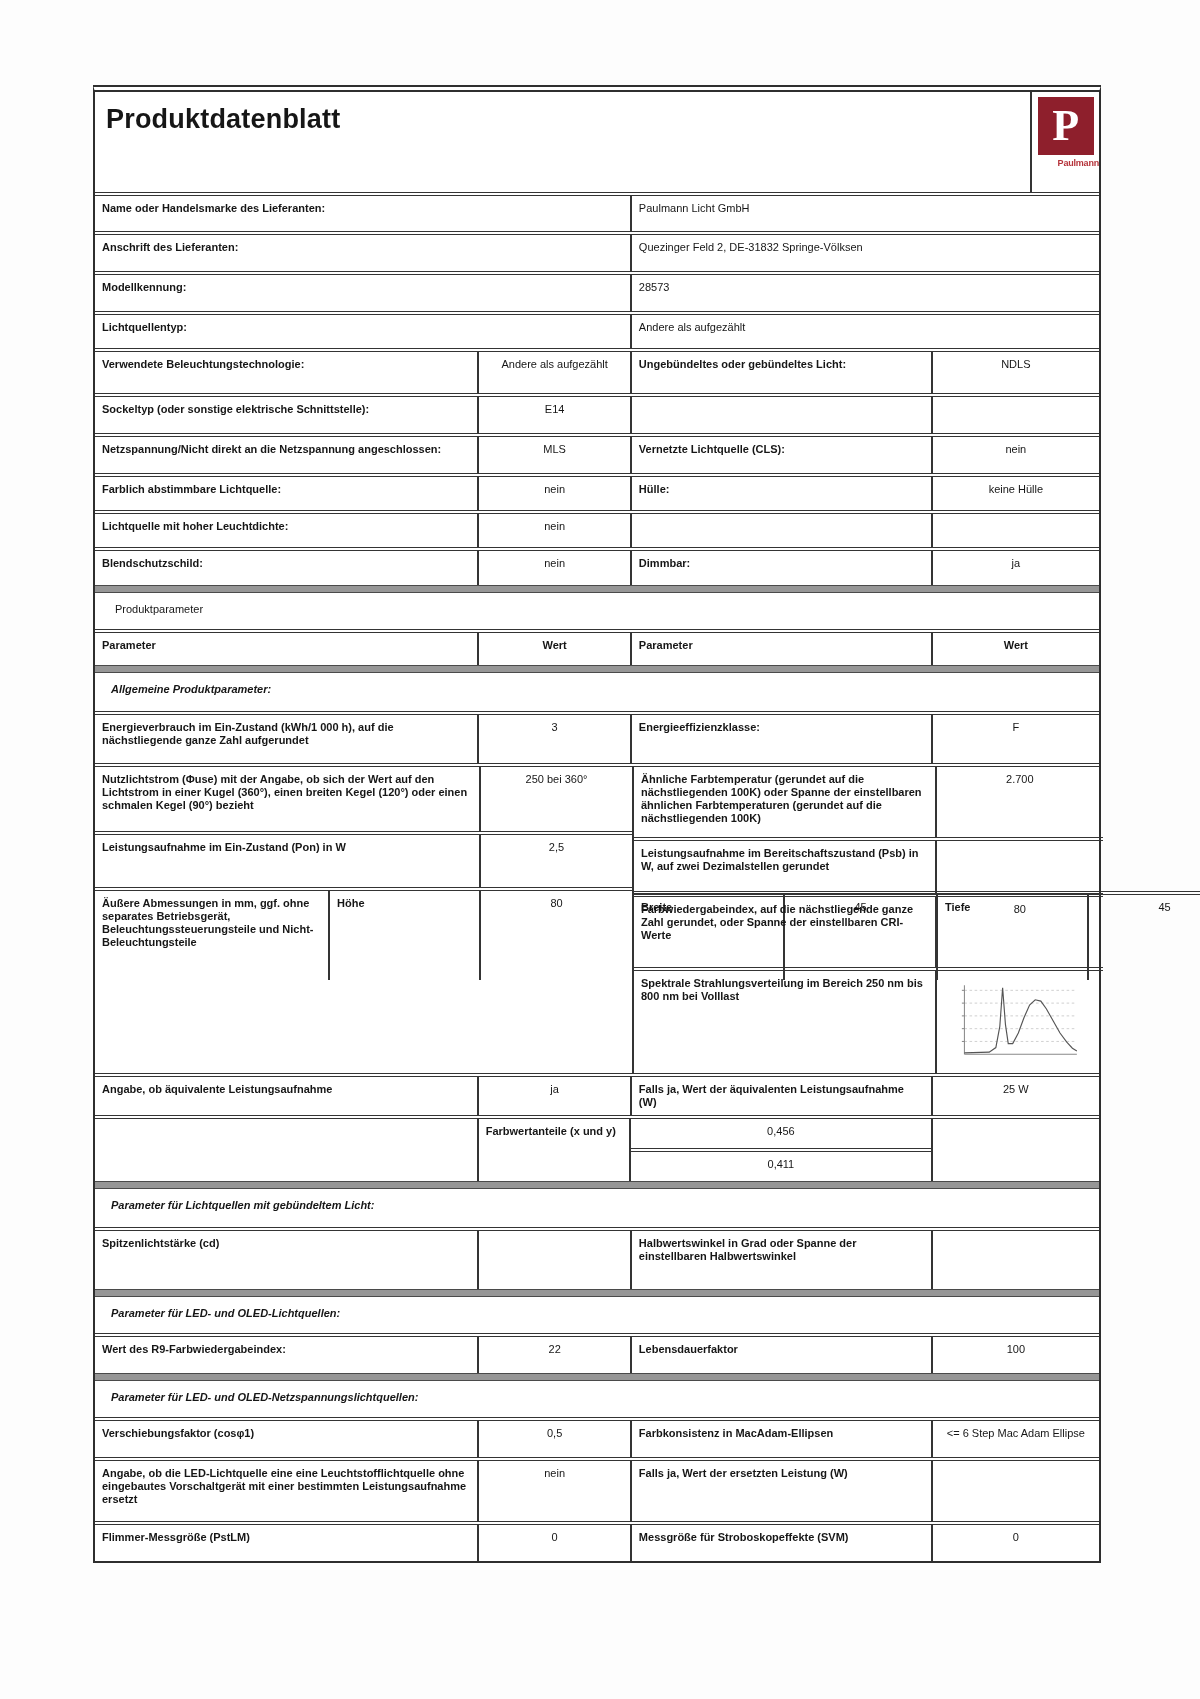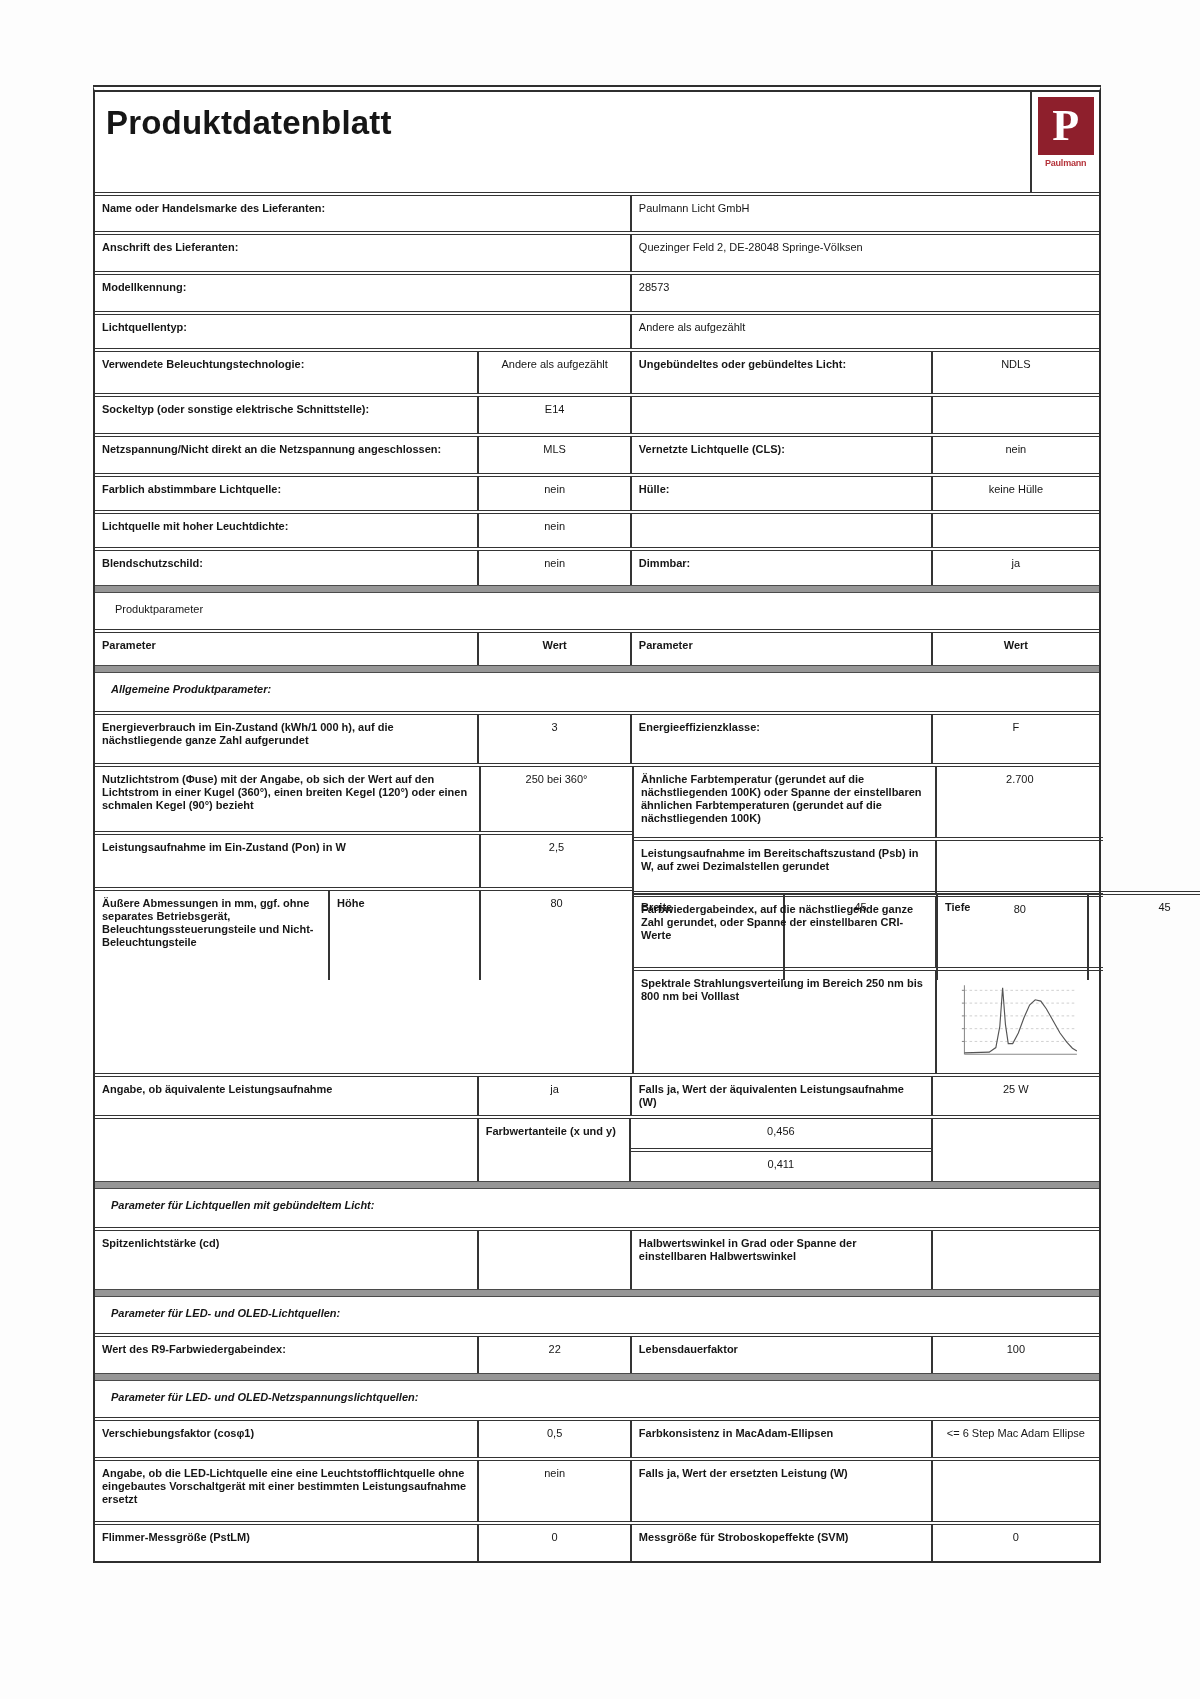--- a/index.html
+++ b/index.html
@@ -18,25 +18,25 @@
   .cL{width:537px;}
   .cV{width:471px;border-left:2px solid #343434;}
   .graybar{height:6px;background:#969696;border-top:1px solid #4a4a4a;border-bottom:1px solid #4a4a4a;}
   .sectionrow{border-top:none;}
   .section-title{font-style:italic;font-weight:bold;font-size:11px;padding:10px 16px;}
   .plain-title{font-size:11px;padding:10px 20px;}
   .colhead-val{text-align:center;font-weight:bold;}
   
   .headband{display:flex;height:100px;}
   .titlecell{width:939px;box-sizing:border-box;padding:12px 0 0 11px;}
-  .pagetitle{font-size:33px;font-weight:bold;letter-spacing:0.2px;}
+  .pagetitle{font-size:27px;font-weight:bold;letter-spacing:0.2px;}
   .logocell{width:69px;box-sizing:border-box;border-left:2px solid #343434;padding-top:5px;text-align:center;}
   .logosq{width:56px;height:58px;margin:0 auto;background:#8e1f2c;display:flex;align-items:center;justify-content:center;}
   .logoP{color:#ffffff;font-family:"Liberation Serif","DejaVu Serif",serif;font-weight:bold;font-size:44px;line-height:44px;}
-  .brand{font-size:9px;font-weight:bold;color:#b5333a;margin-top:3px;letter-spacing:-0.2px;}
+  .brand{font-size:9px;font-weight:bold;color:#b5333a;margin-top:3px;letter-spacing:-0.2px;text-align:right;}
   
   .splitband{display:flex;border-top:4px double #343434;}
   .half{display:flex;flex-direction:column;box-sizing:border-box;}
   .halfL{width:537px;}
   .halfR{width:471px;border-left:2px solid #343434;}
   .subrow{display:flex;box-sizing:border-box;border-top:4px double #343434;}
   .subrow.first{border-top:none;}
   .hc1{width:384px;box-sizing:border-box;}
   .hc2{width:153px;border-left:2px solid #343434;box-sizing:border-box;}
   .hc3{width:302px;box-sizing:border-box;}
@@ -72,21 +72,21 @@
       <div class="brand">Paulmann</div>
     </div>
   </div>
 
   <div class="row" style="min-height:39px">
     <div class="cell lbl cL">Name oder Handelsmarke des Lieferanten:</div>
     <div class="cell valleft cV">Paulmann Licht GmbH</div>
   </div>
   <div class="row" style="min-height:40px">
     <div class="cell lbl cL">Anschrift des Lieferanten:</div>
-    <div class="cell valleft cV">Quezinger Feld 2, DE-28048 Springe-Völksen</div>
+    <div class="cell valleft cV">Quezinger Feld 2, DE-31832 Springe-Völksen</div>
   </div>
   <div class="row" style="min-height:40px">
     <div class="cell lbl cL">Modellkennung:</div>
     <div class="cell valleft cV">28573</div>
   </div>
   <div class="row" style="min-height:37px">
     <div class="cell lbl cL">Lichtquellentyp:</div>
     <div class="cell valleft cV">Andere als aufgezählt</div>
   </div>
 

